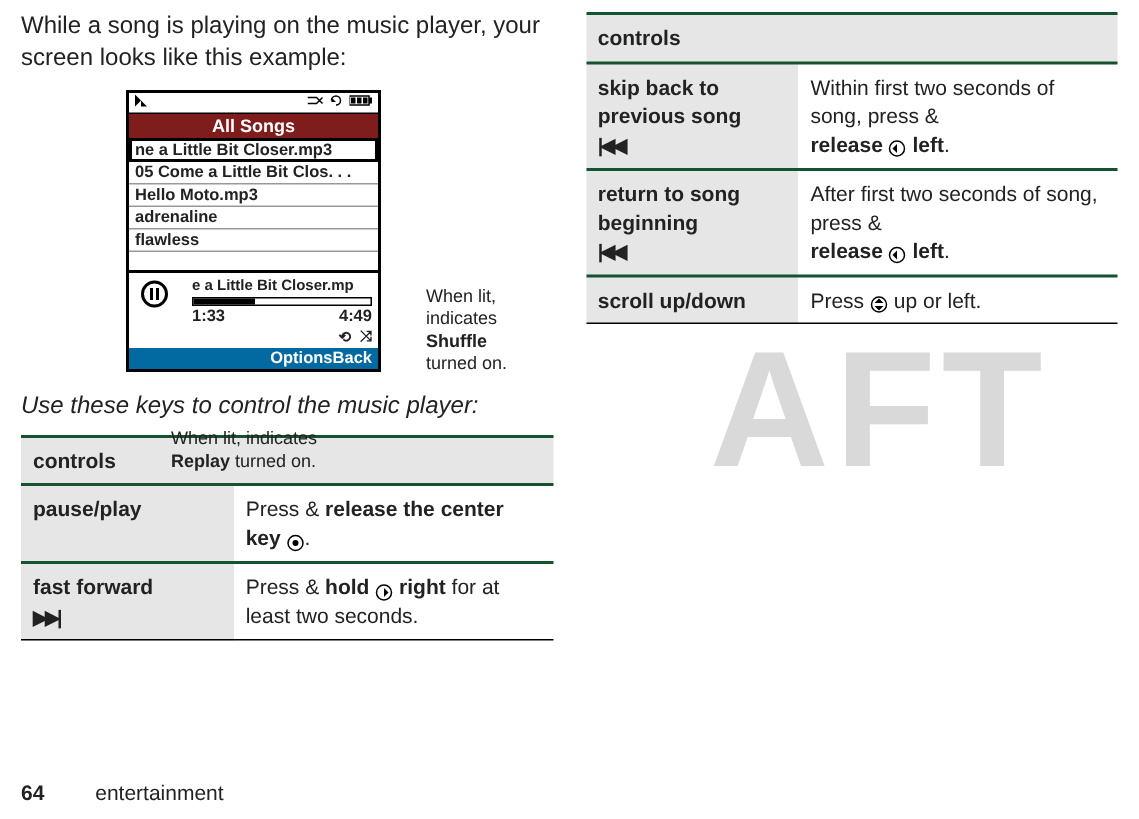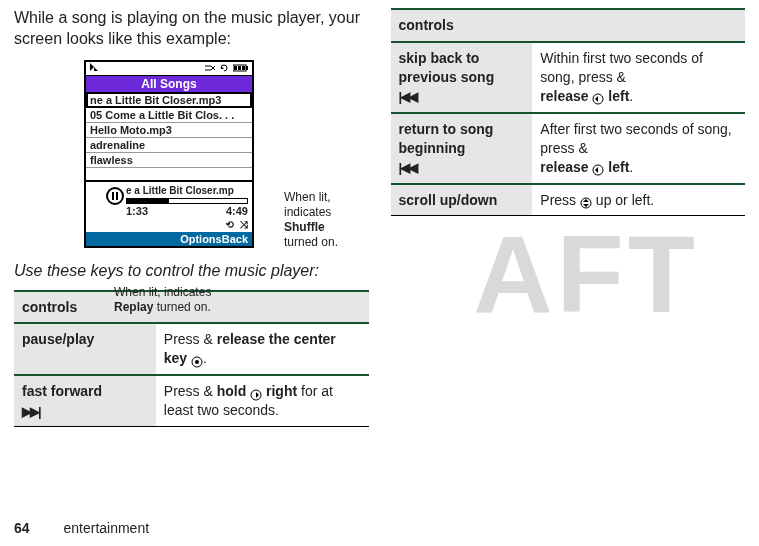--- a/index.html
+++ b/index.html
@@ -47,34 +47,34 @@
     background: #fff;
     border-bottom: 1px solid #000;
     display: flex;
     align-items: center;
     justify-content: flex-end;
     gap: 3px;
     padding: 0 3px;
   }
   .statusbar .sig { margin-right: auto; }
   .titlebar {
-    background: #6d28d9;
+    background: #7f1d1d;
     color: #fff;
     text-align: center;
     padding: 1px 0;
     font-size: 12px;
   }
   .songrow { padding: 1px 4px; border-bottom: 1px solid #999; white-space: nowrap; overflow: hidden; }
   .songrow.sel { border: 2px solid #000; padding: 0 2px; }
   .nowplaying {
     border-top: 2px solid #000;
-    padding: 3px 4px 1px 20px;
+    padding: 3px 4px 1px 8px;
     display: flex;
     align-items: flex-start;
-    gap: 2px;
+    gap: 16px;
   }
   .np-text { flex: 1; }
   .np-title { font-size: 10px; white-space: nowrap; overflow: hidden; }
   .progress {
     height: 6px;
     background: #fff;
     border: 1px solid #000;
     margin-top: 2px;
     position: relative;
   }

